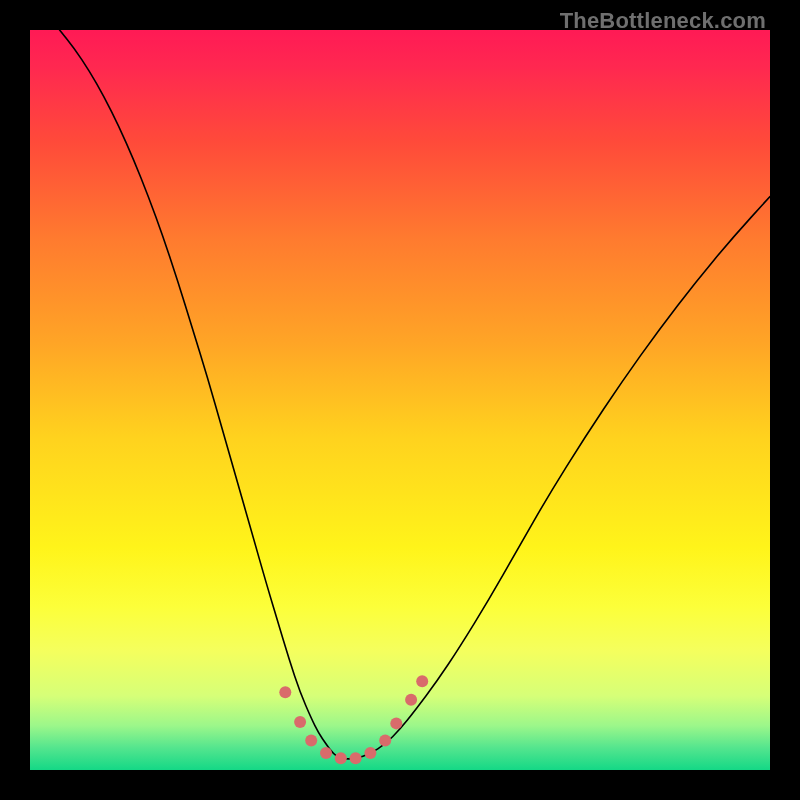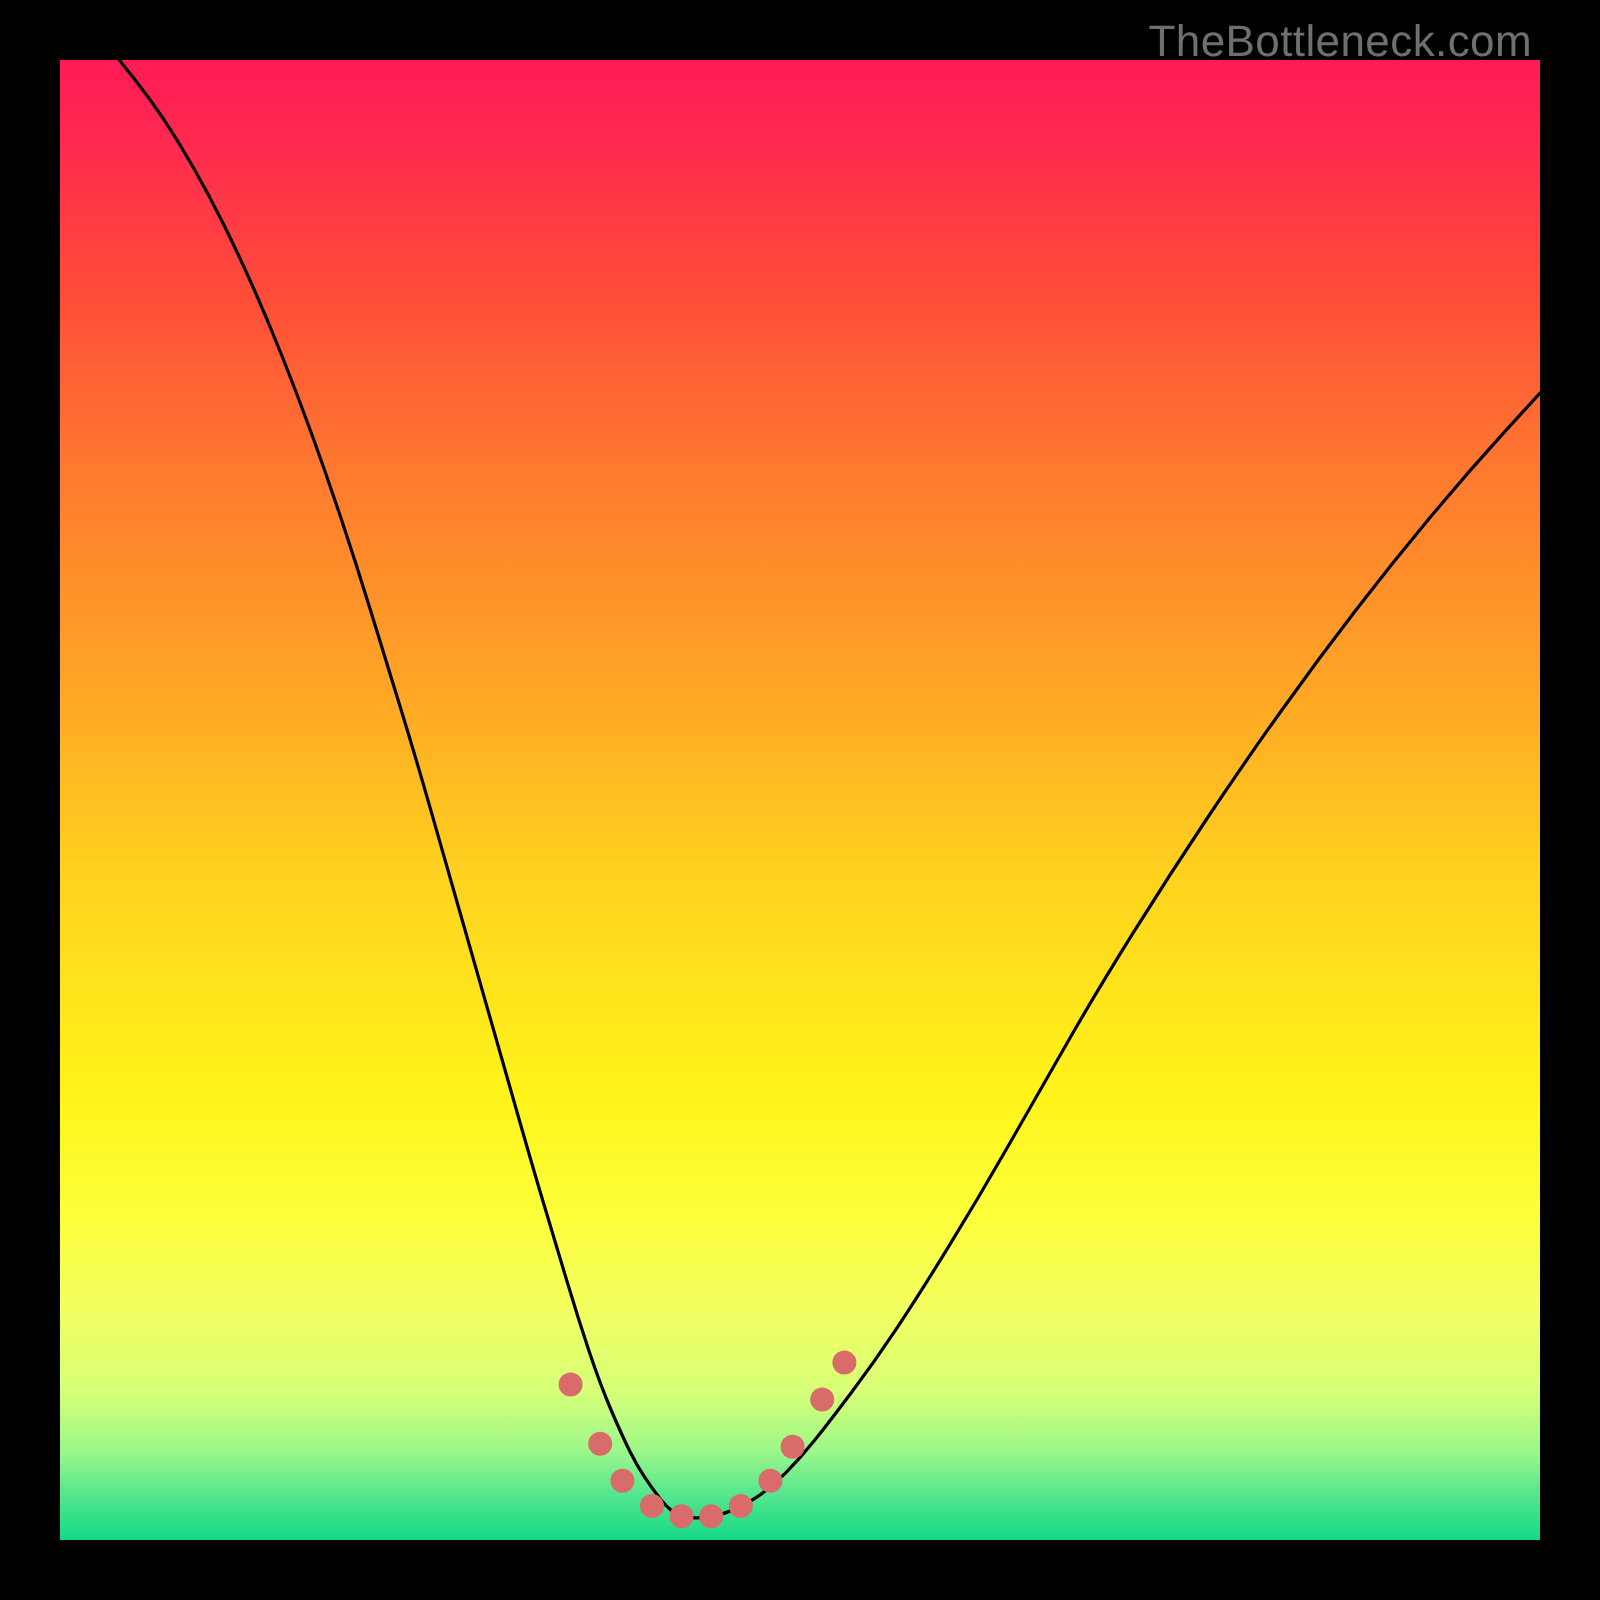--- a/index.html
+++ b/index.html
@@ -28,21 +28,21 @@
     width: 100%;
     height: 100%;
   }
   .watermark {
     position: absolute;
     top: 8px;
     right: 34px;
     font-family: Arial, Helvetica, sans-serif;
     font-size: 22px;
     color: #6f6f6f;
-    font-weight: 400;
+    font-weight: 700;
     letter-spacing: 0.2px;
   }
 </style>
 </head>
 <body>
 
 <div class="frame">
   <div class="plot-area">
     <svg class="gradient-bg" viewBox="0 0 740 740" preserveAspectRatio="none">
       <defs>

